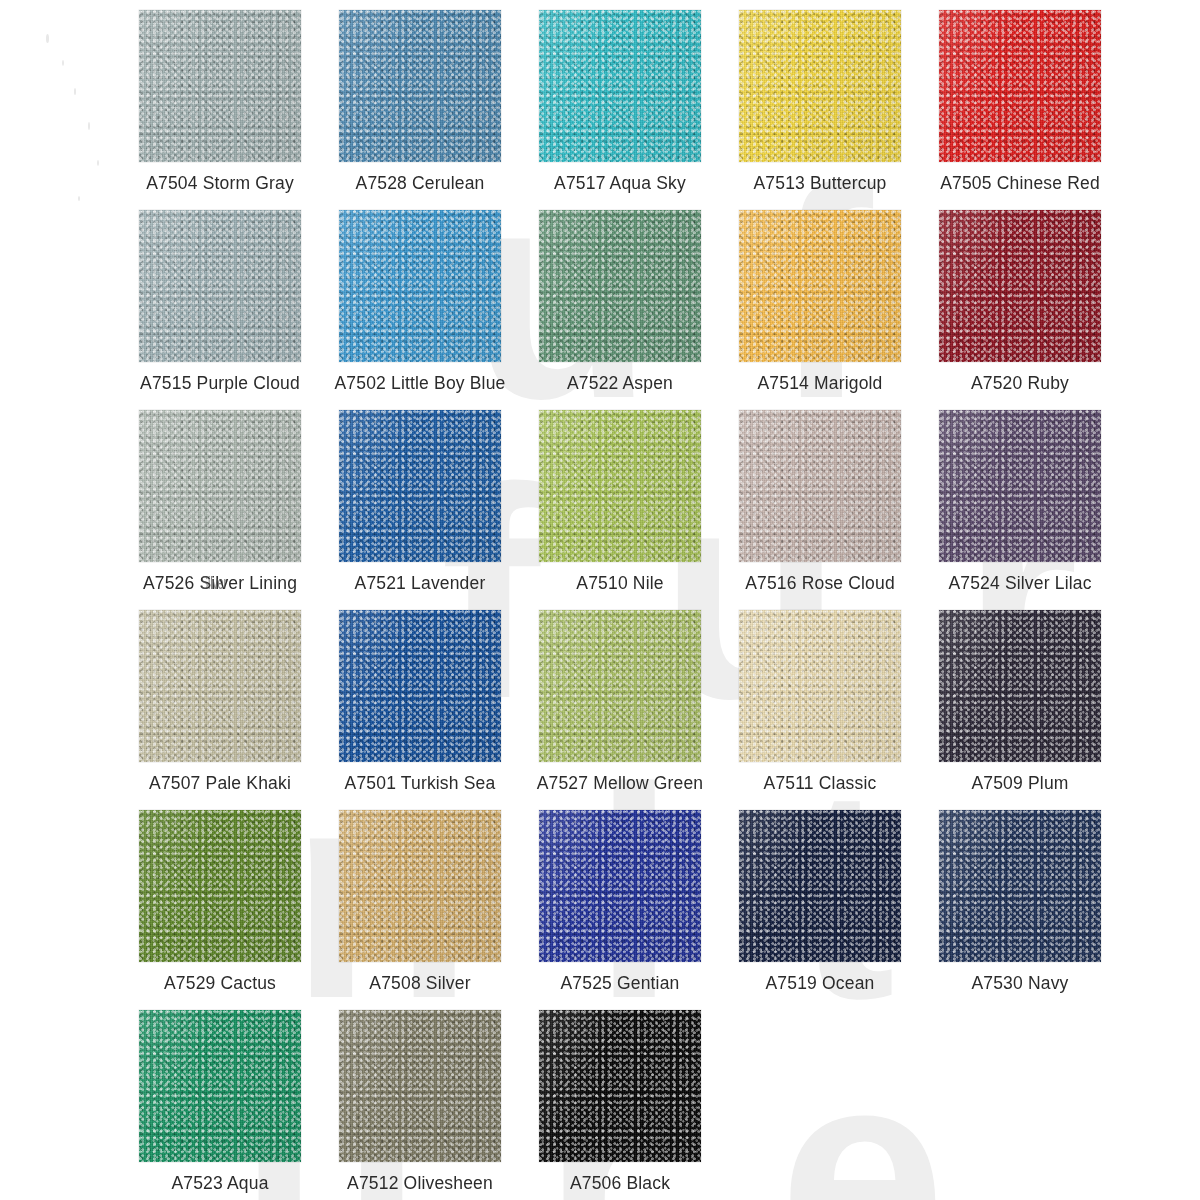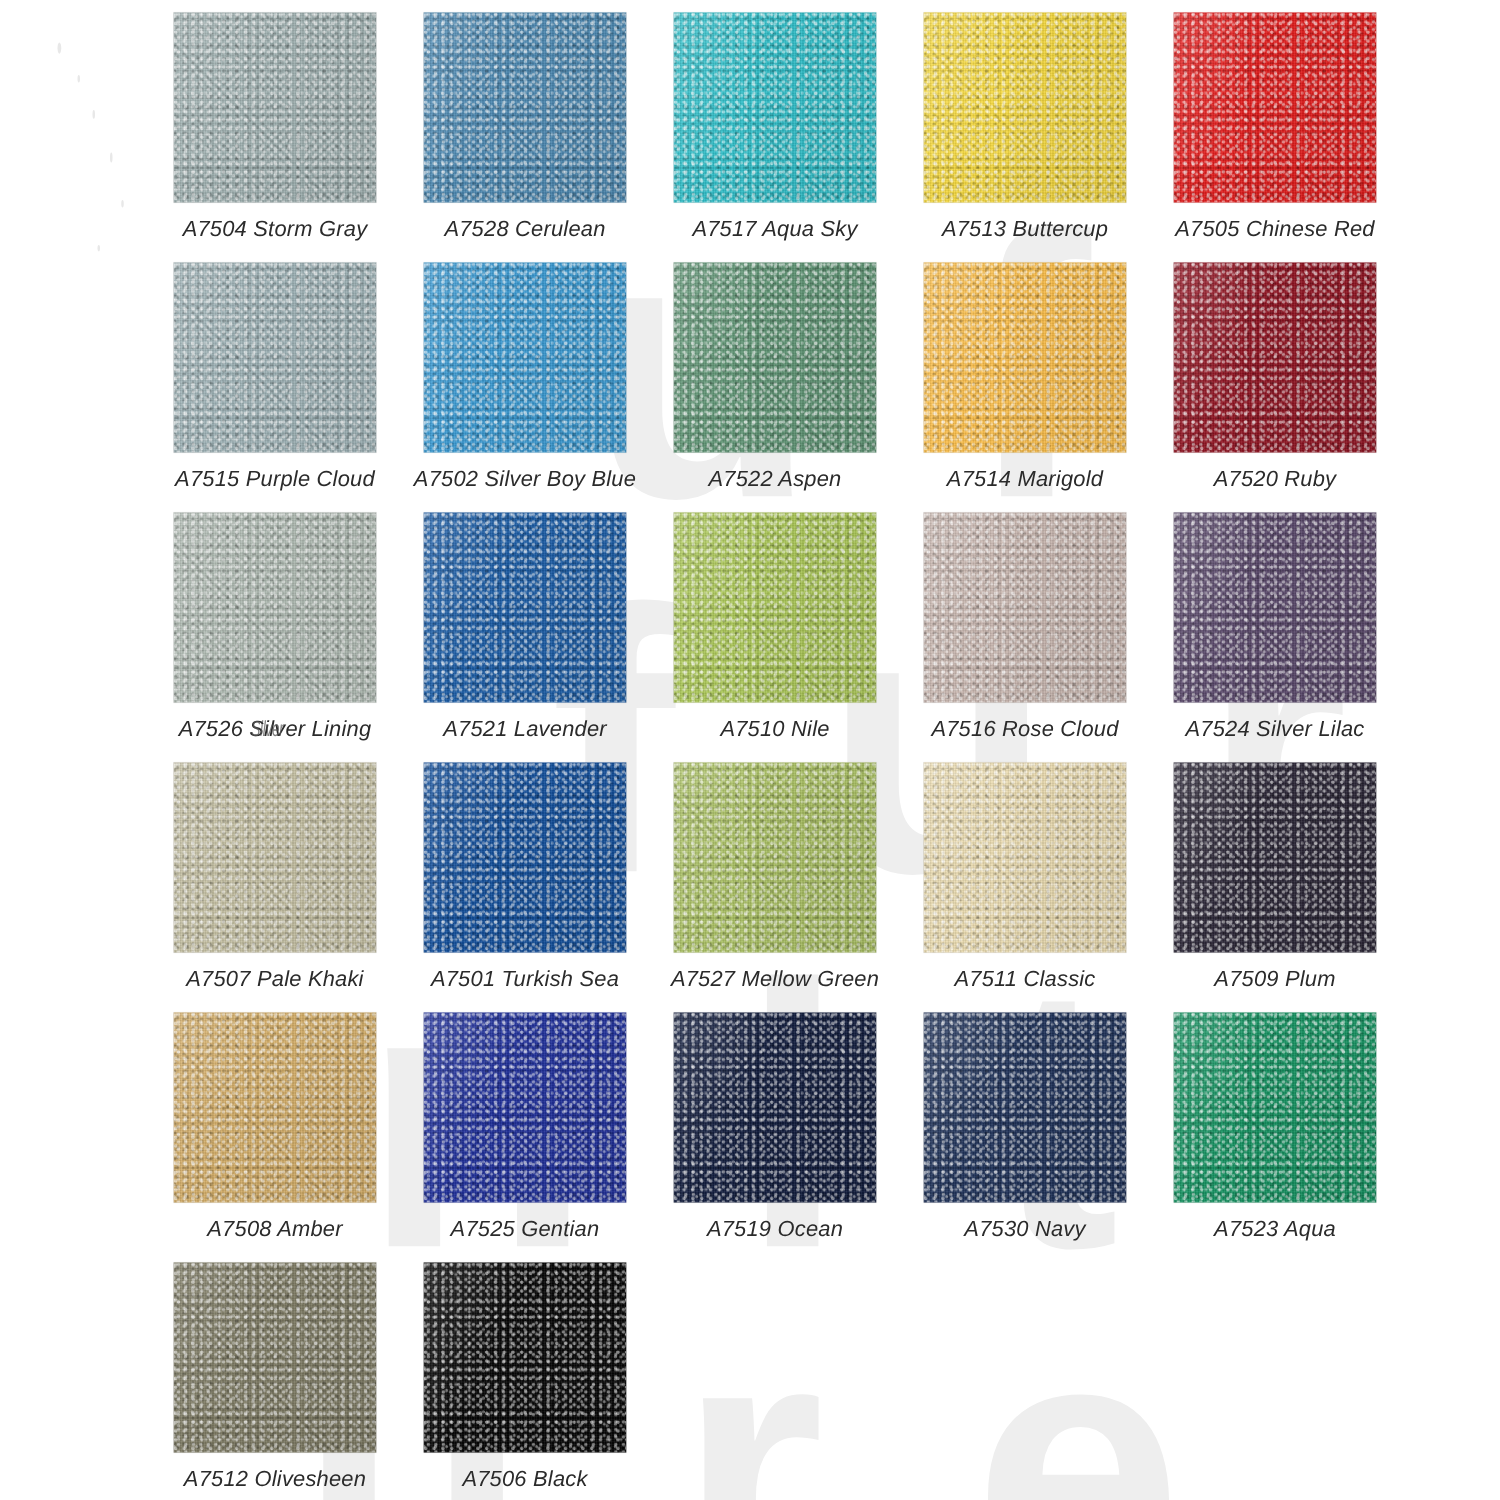--- a/index.html
+++ b/index.html
@@ -106,21 +106,20 @@
     pointer-events: none;
   }
   .label {
     margin-top: 11px;
     font-size: 17.5px;
     color: #2b2b2b;
     letter-spacing: 0.01em;
     white-space: nowrap;
     text-align: center;
     font-family: "Liberation Sans", sans-serif;
-    font-style: italic;
   }
   
   .label.ghosted { position: relative; }
   .label .ghost {
     position: absolute;
     left: 58px;
     top: 0px;
     color: #555;
     opacity: 0.75;
     transform: scaleX(0.62);
@@ -165,21 +164,21 @@
       <div class="cell">
         <div class="swatch" style="background-color: rgb(224, 27, 27);"></div>
         <div class="label">A7505 Chinese Red</div>
       </div>
       <div class="cell">
         <div class="swatch" style="background-color: rgb(156, 176, 180);"></div>
         <div class="label">A7515 Purple Cloud</div>
       </div>
       <div class="cell">
         <div class="swatch" style="background-color: rgb(56, 151, 207);"></div>
-        <div class="label">A7502 Silver Boy Blue</div>
+        <div class="label">A7502 Little Boy Blue</div>
       </div>
       <div class="cell">
         <div class="swatch" style="background-color: rgb(93, 146, 114);"></div>
         <div class="label">A7522 Aspen</div>
       </div>
       <div class="cell">
         <div class="swatch" style="background-color: rgb(247, 187, 73);"></div>
         <div class="label">A7514 Marigold</div>
       </div>
       <div class="cell">
@@ -220,22 +219,26 @@
       </div>
       <div class="cell">
         <div class="swatch" style="background-color: rgb(233, 218, 175);"></div>
         <div class="label">A7511 Classic</div>
       </div>
       <div class="cell">
         <div class="swatch" style="background-color: rgb(43, 38, 54);"></div>
         <div class="label">A7509 Plum</div>
       </div>
       <div class="cell">
+        <div class="swatch" style="background-color: rgb(93, 133, 39);"></div>
+        <div class="label">A7529 Cactus</div>
+      </div>
+      <div class="cell">
         <div class="swatch" style="background-color: rgb(211, 173, 104);"></div>
-        <div class="label">A7508 Amber</div>
+        <div class="label">A7508 Silver</div>
       </div>
       <div class="cell">
         <div class="swatch" style="background-color: rgb(32, 48, 154);"></div>
         <div class="label">A7525 Gentian</div>
       </div>
       <div class="cell">
         <div class="swatch" style="background-color: rgb(17, 28, 61);"></div>
         <div class="label">A7519 Ocean</div>
       </div>
       <div class="cell">

